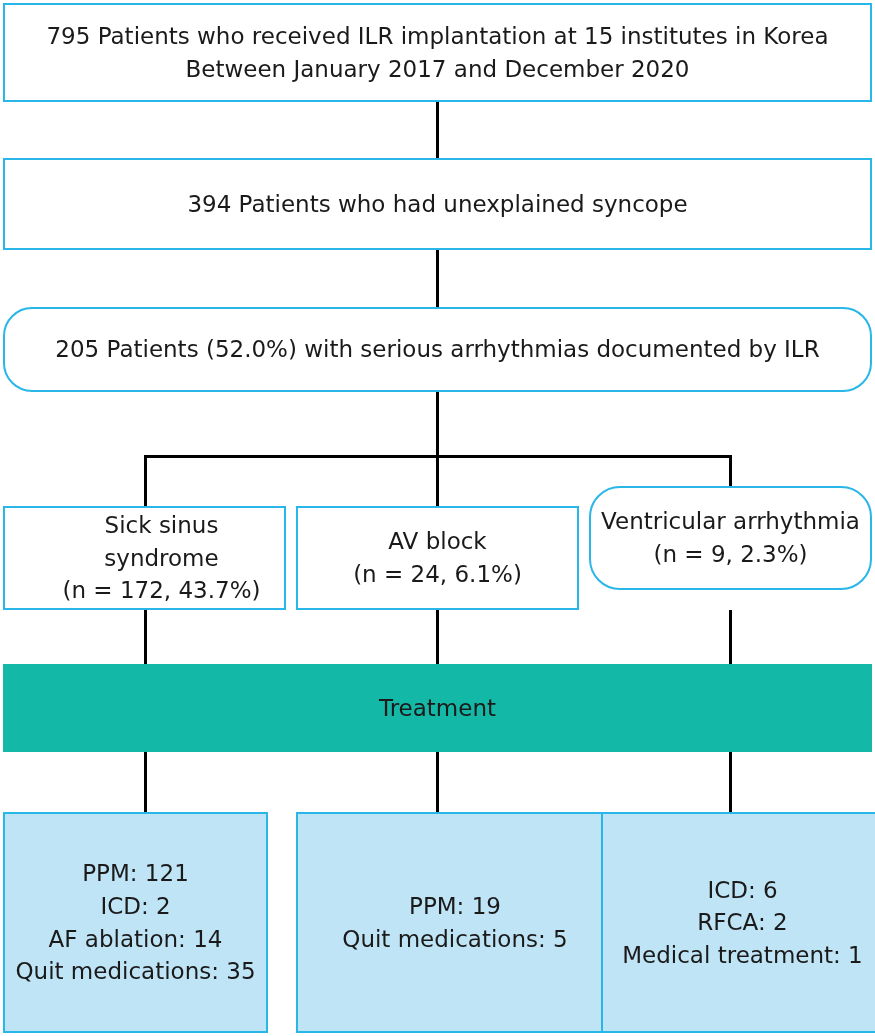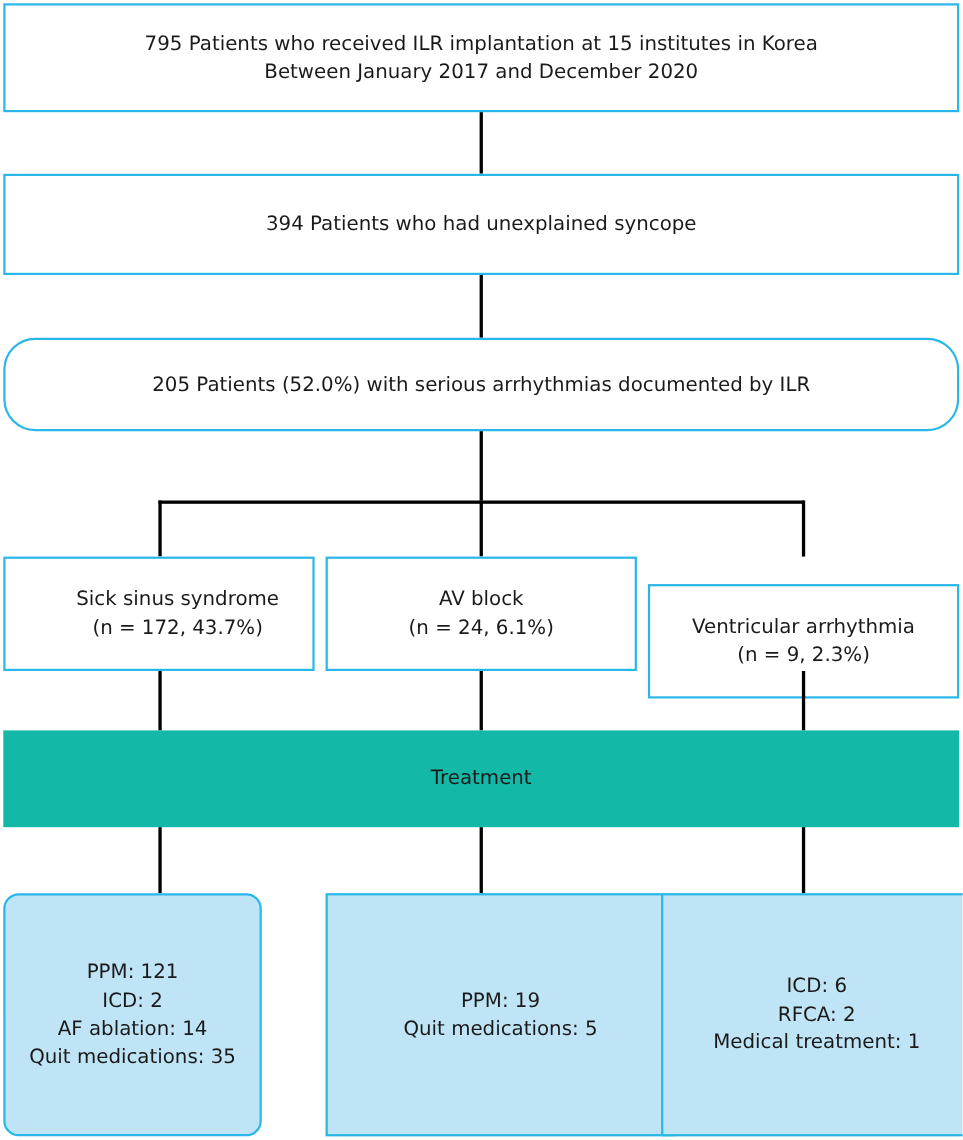--- a/index.html
+++ b/index.html
@@ -25,21 +25,21 @@
   .box {
     position: absolute;
     box-sizing: border-box;
     border: 2px solid #29b6e8;
     background: #ffffff;
     display: flex;
     align-items: center;
     justify-content: center;
     text-align: center;
     line-height: 1.42;
-    font-size: 18px;
+    font-size: 23px;
     color: #1a1a1a;
     padding: 4px 8px;
   }
   .box .txt {
     display: block;
     width: 100%;
     white-space: pre-line;
   }
   .treatment {
     background: #14b8a6;
@@ -54,25 +54,25 @@
     background: #000000;
   }
 
   
   #node-total      { left: 3px;   top: 3px;   width: 869px; height: 99px; }
   #node-syncope    { left: 3px;   top: 158px; width: 869px; height: 92px; }
   #node-arrhythmia { left: 3px;   top: 307px; width: 869px; height: 85px; border-radius: 29px; }
 
   #node-sss        { left: 3px;   top: 506px; width: 283px; height: 104px; padding-left: 42px; }
   #node-avb        { left: 296px; top: 506px; width: 283px; height: 104px; justify-content: flex-end; }
-  #node-va         { left: 589px; top: 531px; width: 283px; height: 104px; }
+  #node-va         { left: 589px; top: 486px; width: 283px; height: 104px; border-radius: 31px; }
 
   #node-treatment  { left: 3px;   top: 664px; width: 869px; height: 88px; }
 
-  #node-sss-tx     { left: 3px;   top: 812px; width: 235px; height: 221px; border-radius: 14px; }
+  #node-sss-tx     { left: 3px;   top: 812px; width: 265px; height: 221px; }
   #node-avb-tx     { left: 296px; top: 812px; width: 318px; height: 221px; }
   #node-va-tx      { left: 601px; top: 812px; width: 283px; height: 221px; }
 
   
   .v { width: 3px; }
   .h { height: 3px; }
 
   #conn-1      { left: 436px; top: 102px; height: 56px; }
   #conn-2      { left: 436px; top: 250px; height: 57px; }
   #conn-3      { left: 436px; top: 392px; height: 63px; }

